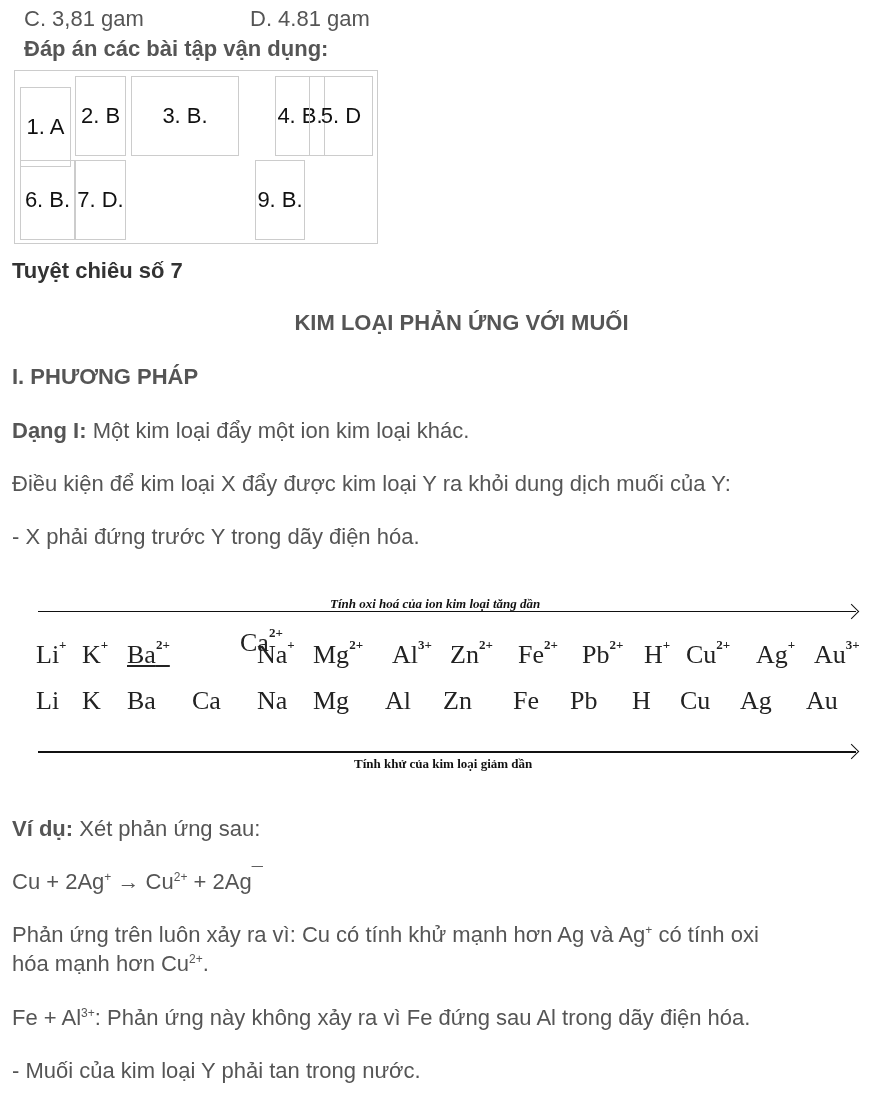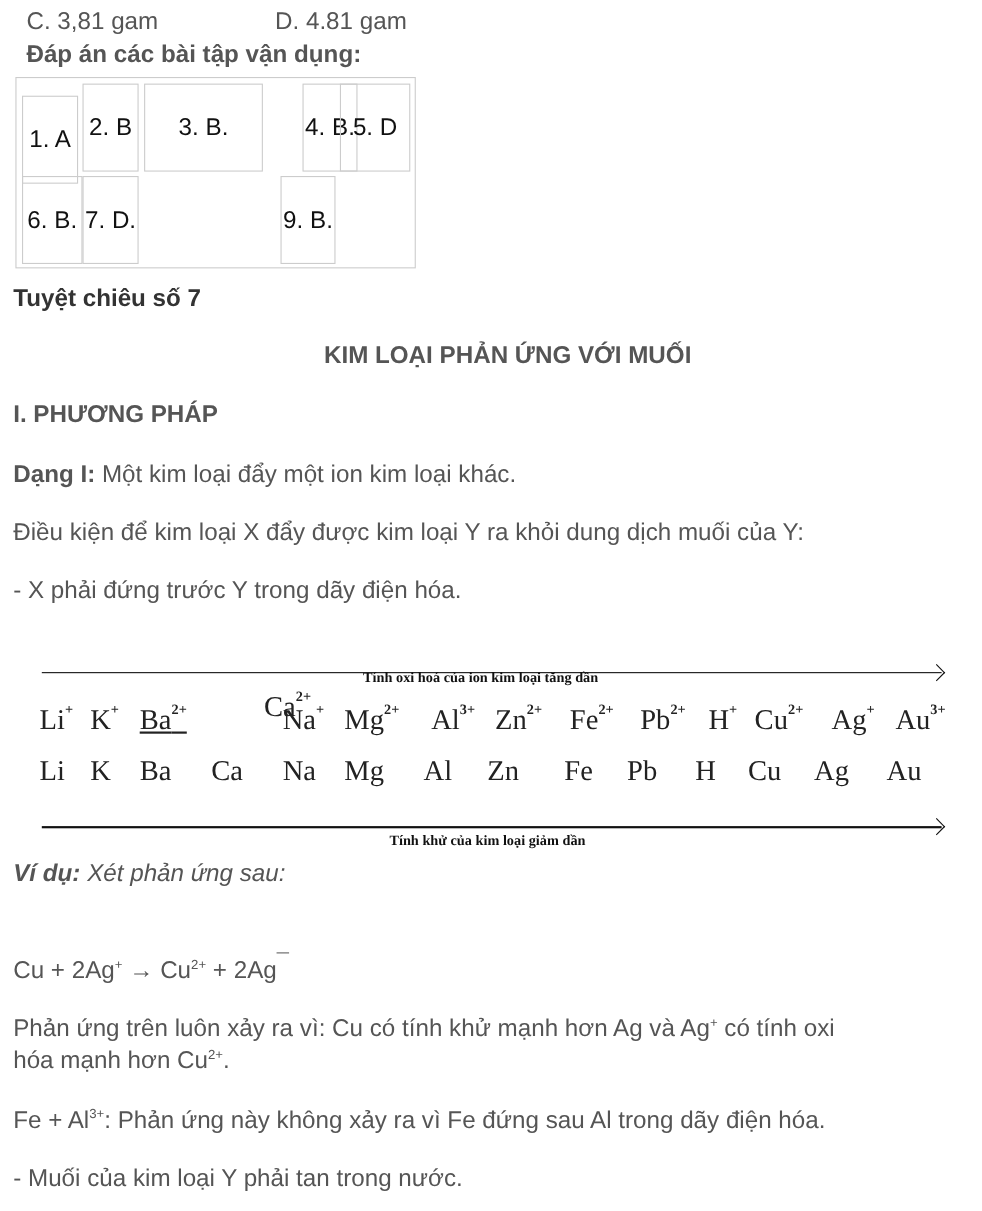--- a/index.html
+++ b/index.html
@@ -52,21 +52,21 @@
 <div class="abs t22 b" style="left:0;width:893px;text-align:center;top:310px;padding-left:30px;box-sizing:border-box;">KIM LOẠI PHẢN ỨNG VỚI MUỐI</div>
 <div class="abs t22 b" style="left:12px;top:364px;">I. PHƯƠNG PHÁP</div>
 
 <div class="abs t22" style="left:12px;top:418px;">
   <span class="b">Dạng I:</span><span> Một kim loại đẩy một ion kim loại khác.</span>
 </div>
 <div class="abs t22" style="left:12px;top:471px;">Điều kiện để kim loại X đẩy được kim loại Y ra khỏi dung dịch muối của Y:</div>
 <div class="abs t22" style="left:12px;top:524px;">- X phải đứng trước Y trong dãy điện hóa.</div>
 
 <div class="series">
-  <div class="cap" style="left:300px;top:18px;">Tính oxi hoá của  ion kim loại tăng dần</div>
+  <div class="cap" style="left:300px;top:6px;font-style:italic;">Tính oxi hoá của  ion kim loại tăng dần</div>
   <div class="arrow-line" style="top:21px;width:818px;"></div>
   <div class="arrow-head" style="left:816px;top:16px;"></div>
 
   <div class="ion" style="left:6px;top:50px;"><span>Li</span><sup>+</sup></div>
   <div class="ion" style="left:52px;top:50px;"><span>K</span><sup>+</sup></div>
   <div class="ion" style="left:97px;top:50px;text-decoration:underline;"><span>Ba</span><sup>2+</sup></div>
   <div class="ion" style="left:162px;top:38px;margin-left:48px;"><span>Ca</span><sup>2+</sup></div>
   <div class="ion" style="left:227px;top:50px;"><span>Na</span><sup>+</sup></div>
   <div class="ion" style="left:283px;top:50px;"><span>Mg</span><sup>2+</sup></div>
   <div class="ion" style="left:362px;top:50px;"><span>Al</span><sup>3+</sup></div>
@@ -91,21 +91,21 @@
   <div class="met" style="left:602px;top:96px;">H</div>
   <div class="met" style="left:650px;top:96px;">Cu</div>
   <div class="met" style="left:710px;top:96px;">Ag</div>
   <div class="met" style="left:776px;top:96px;">Au</div>
 
   <div class="arrow-line" style="top:161px;width:818px;border-top-width:2px;"></div>
   <div class="arrow-head" style="left:816px;top:156px;"></div>
   <div class="cap" style="left:324px;top:166px;">Tính khử của kim loại giảm dần</div>
 </div>
 
-<div class="abs t22" style="left:12px;top:781px;font-style:italic;">
+<div class="abs t22" style="left:12px;top:816px;">
   <span class="b">Ví dụ:</span><span> Xét phản ứng sau:</span>
 </div>
 
 <div class="abs t22" style="left:12px;top:869px;">
   <span>Cu + 2Ag</span><sup>+</sup><span> → Cu</span><sup>2+</sup><span> + 2Ag</span><sup style="font-size:20px;">¯</sup>
 </div>
 
 <div class="abs t22" style="left:12px;top:922px;">
   <span>Phản ứng trên luôn xảy ra vì: Cu có tính khử mạnh hơn Ag và Ag</span><sup>+</sup><span> có tính oxi</span>
 </div>

